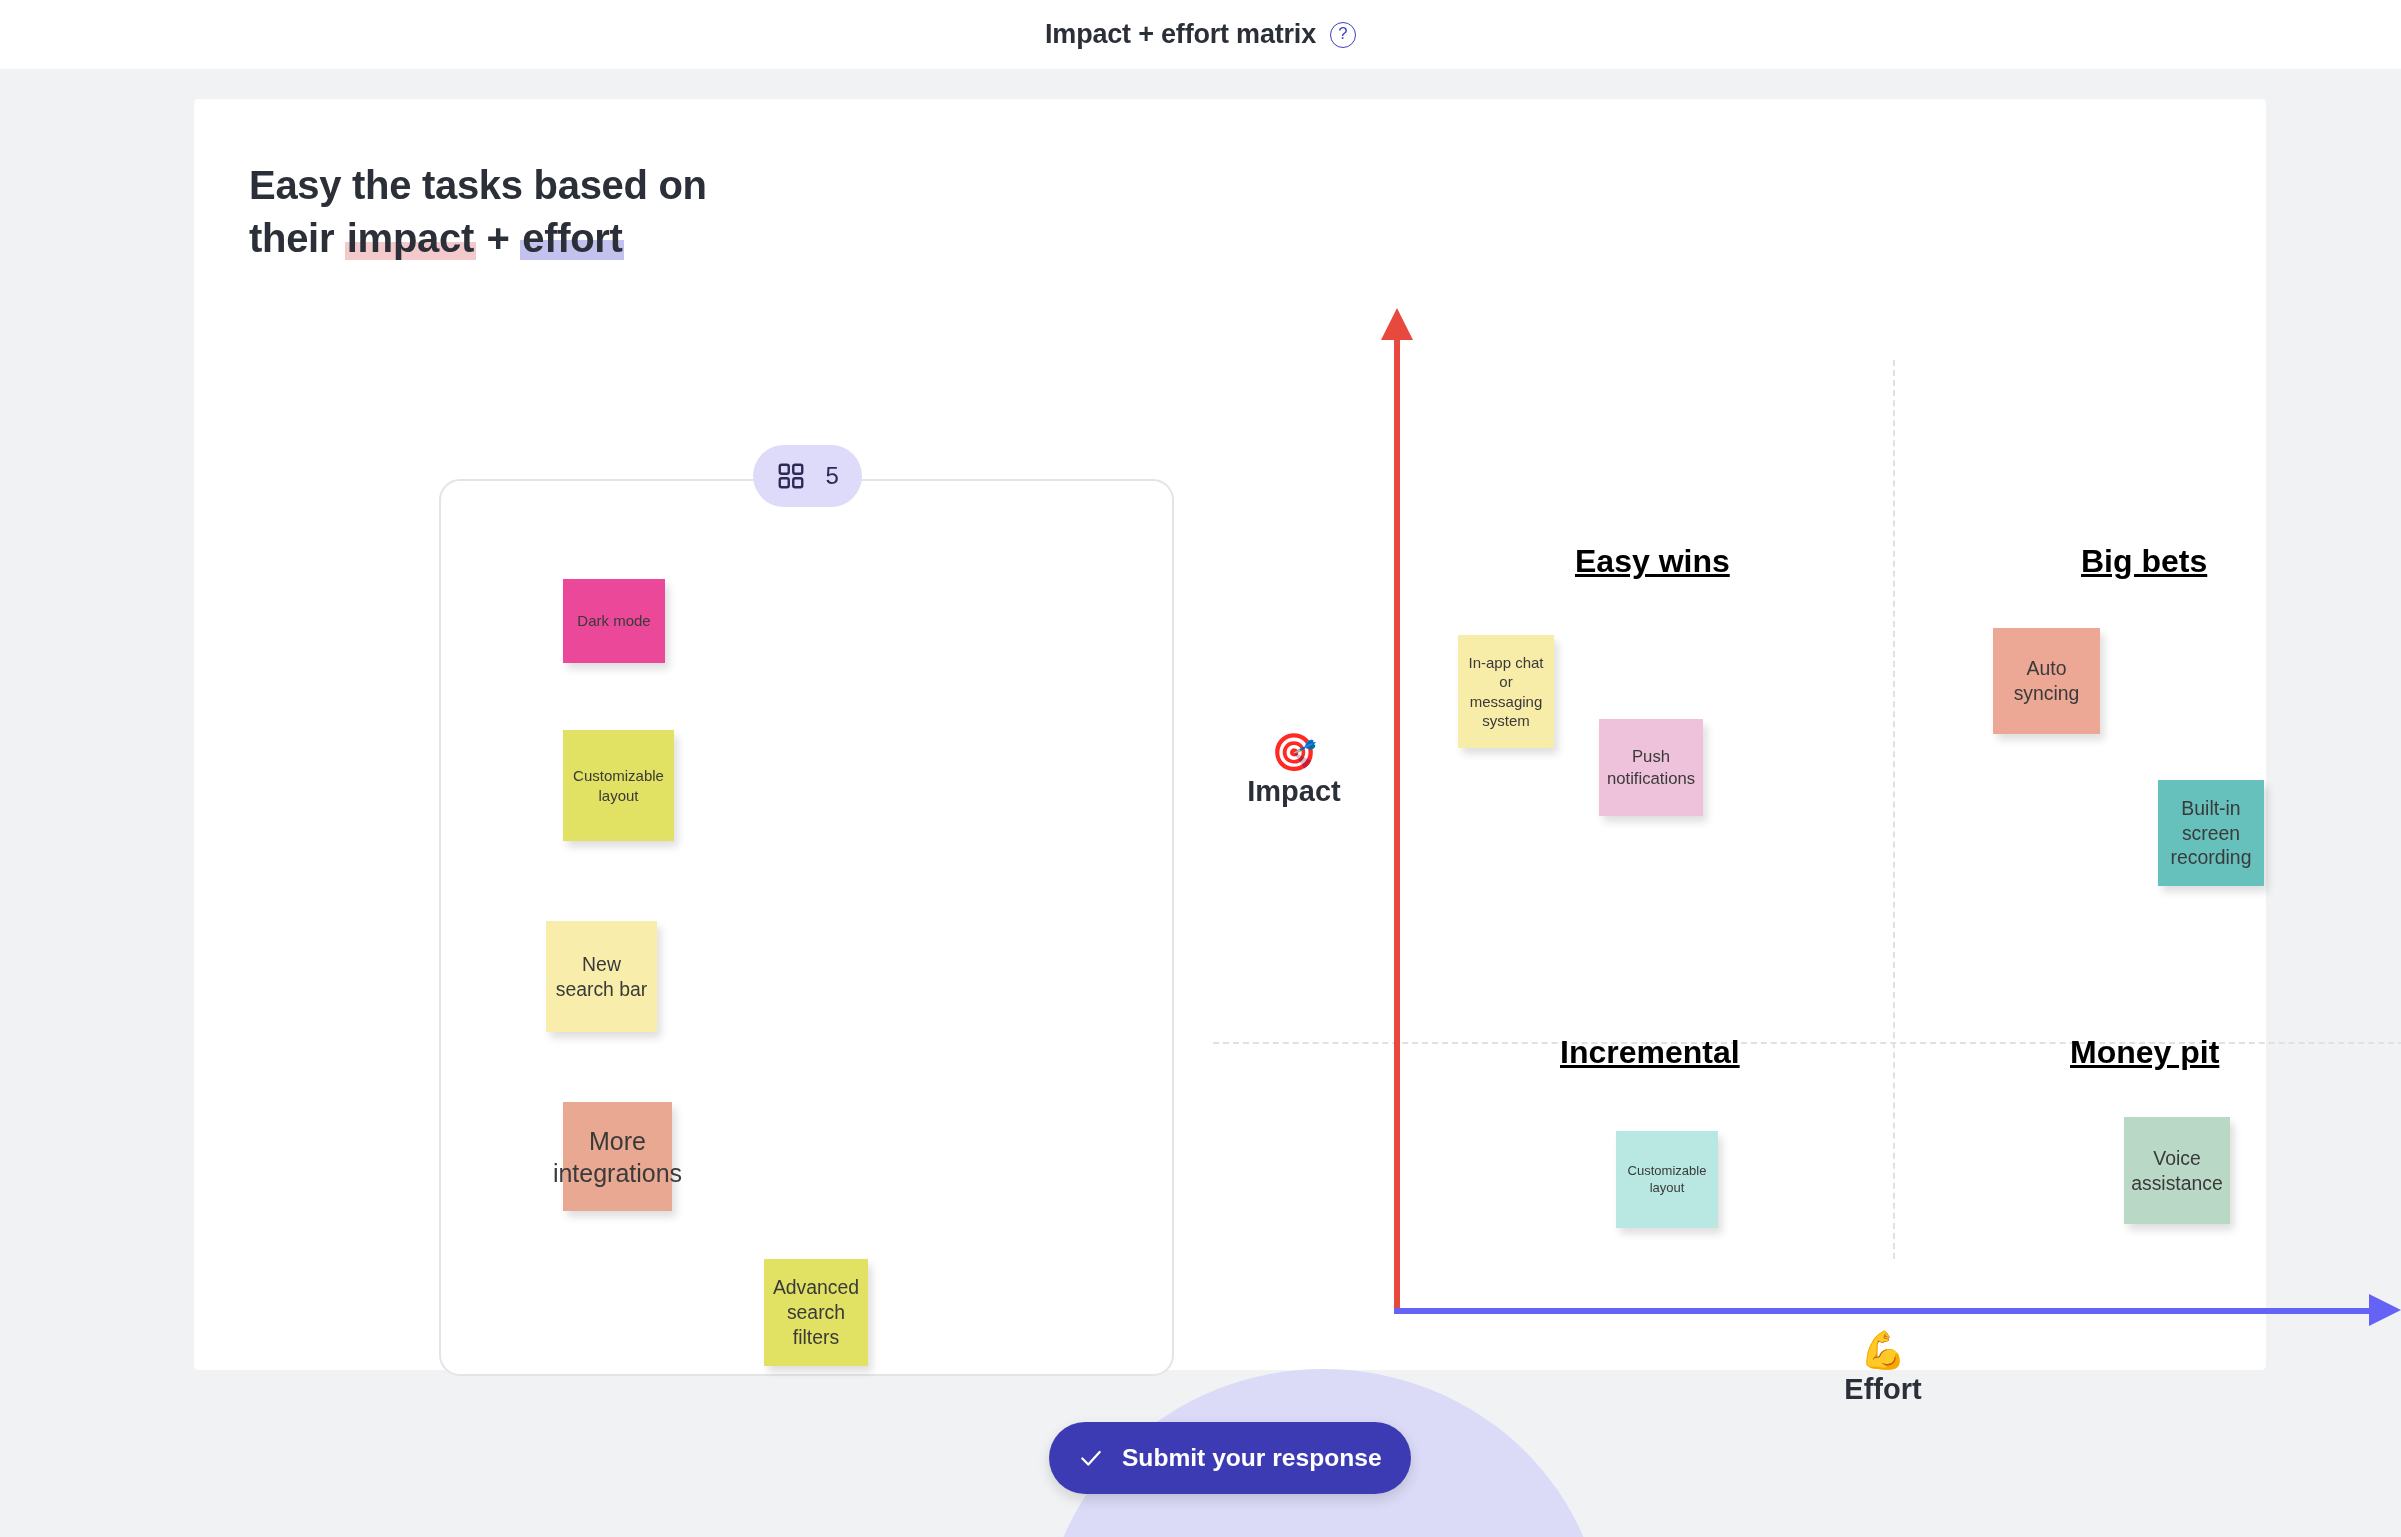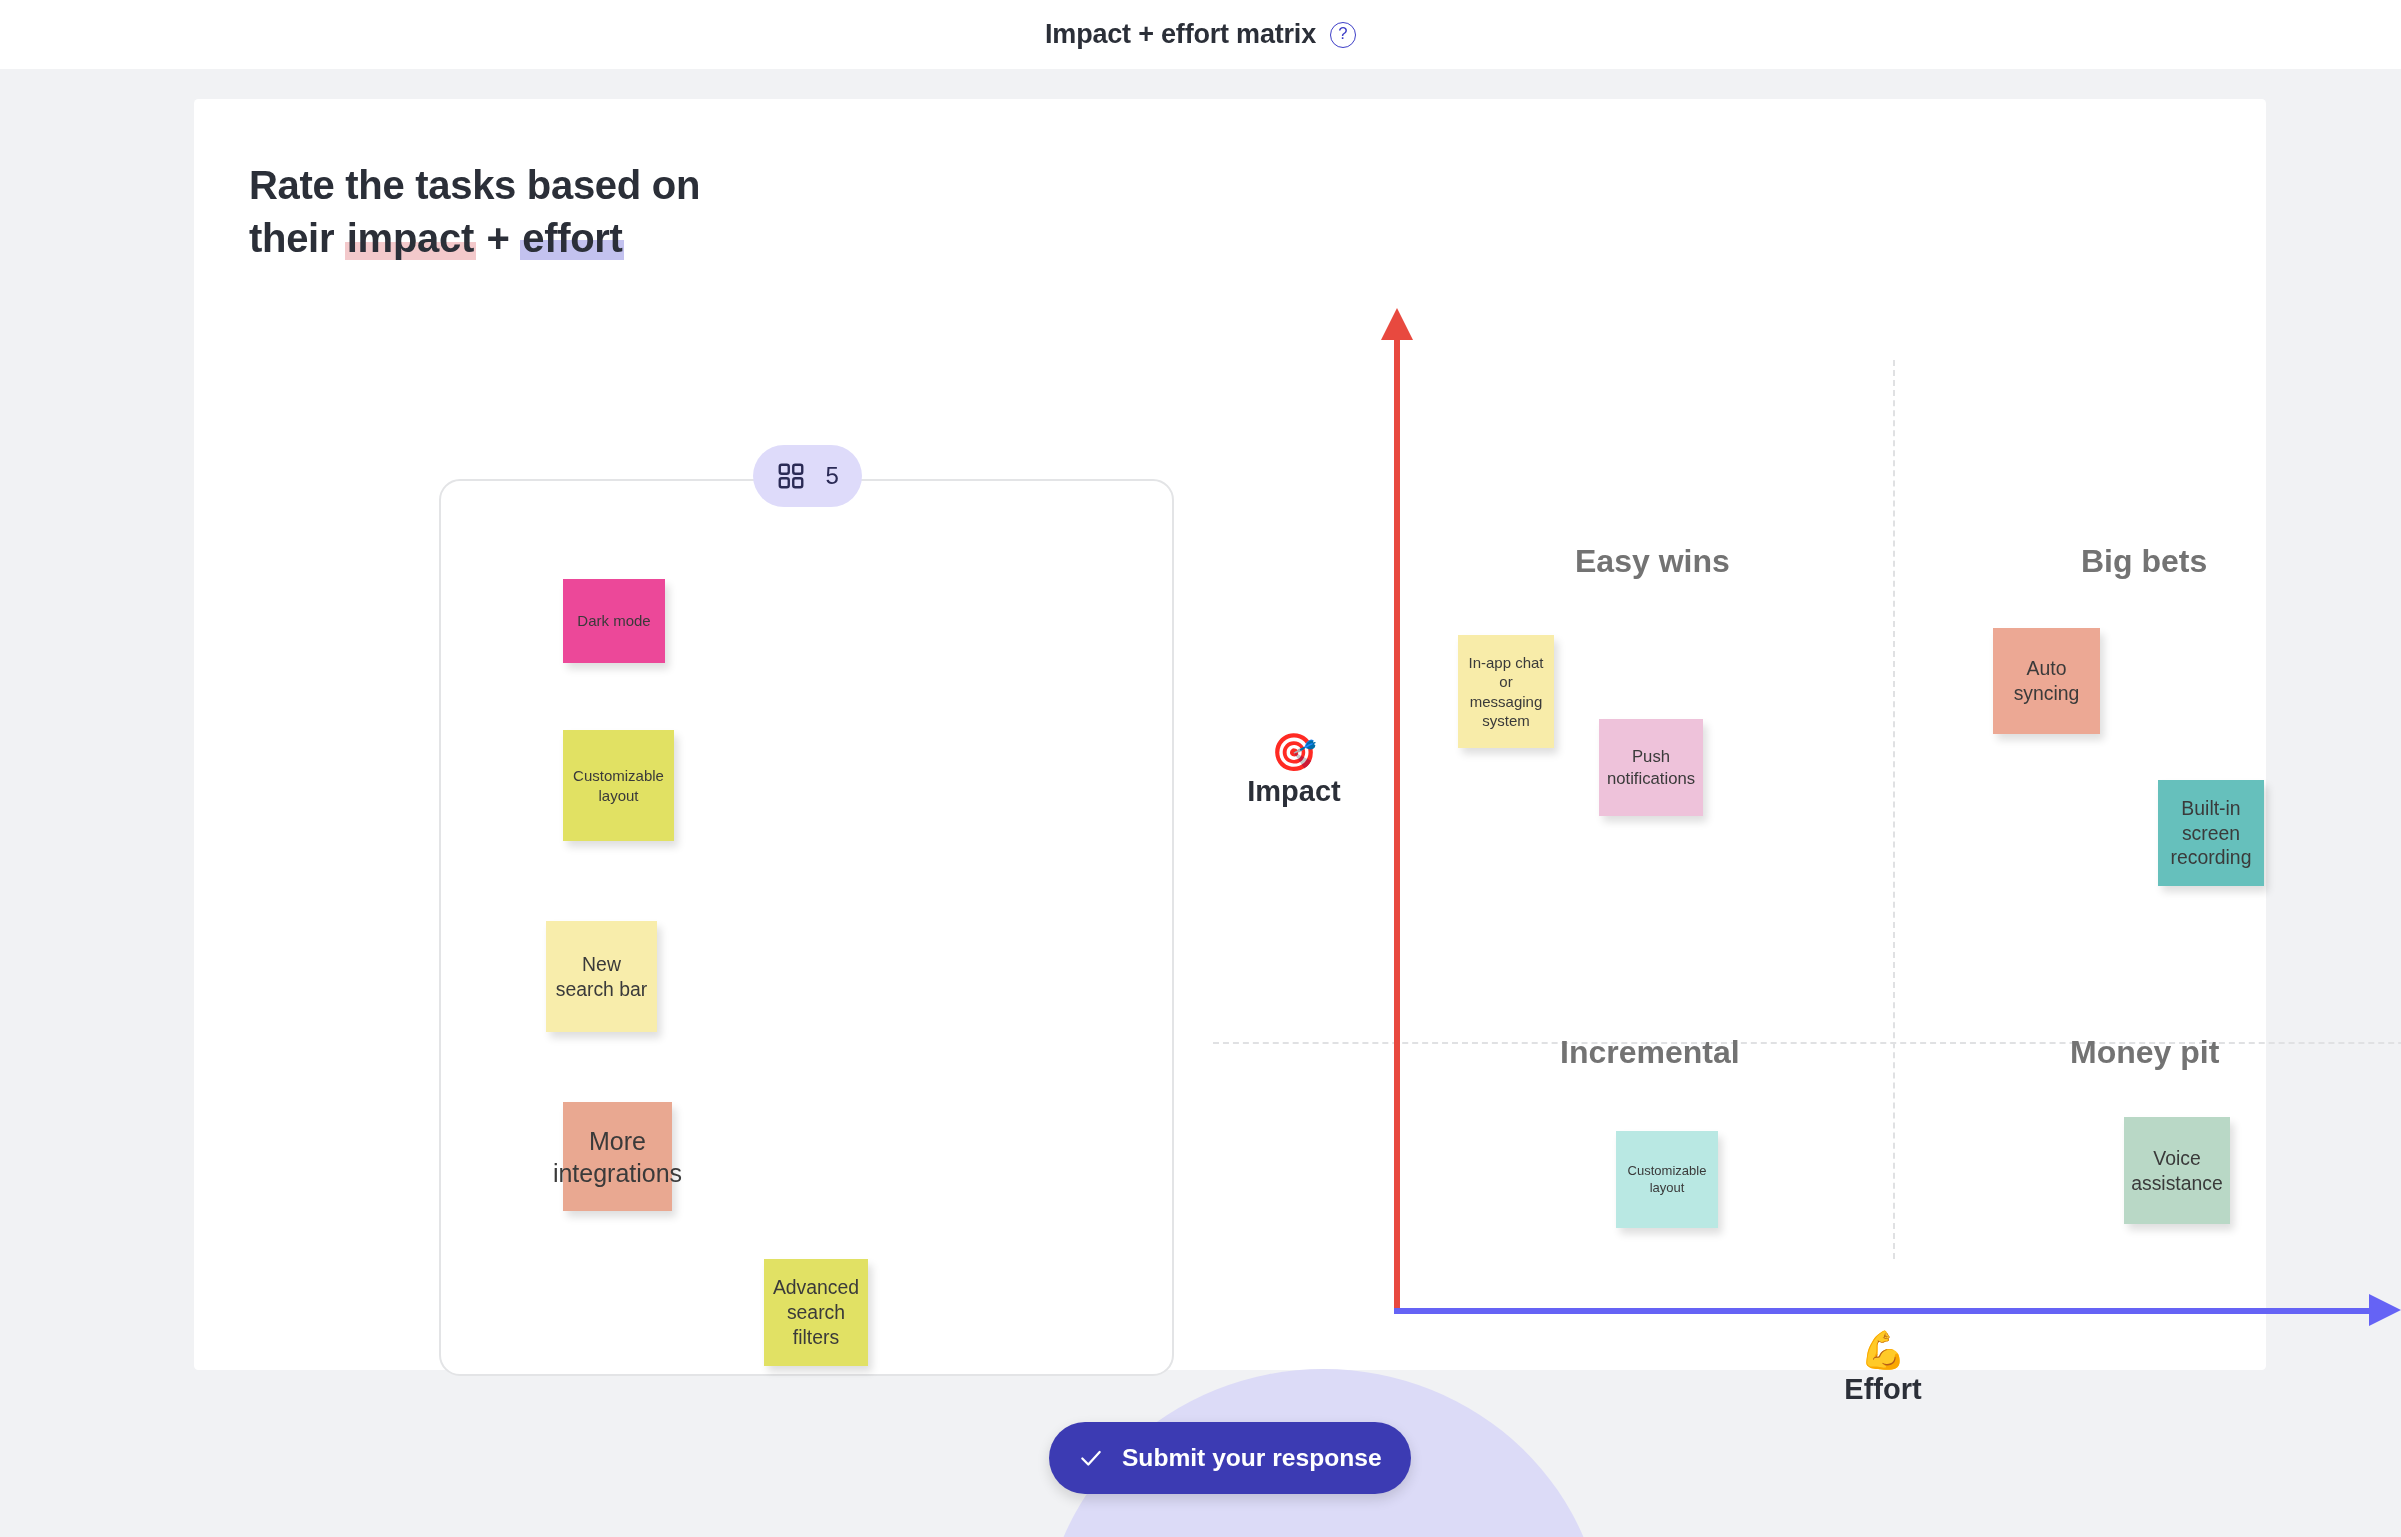--- a/index.html
+++ b/index.html
@@ -175,22 +175,23 @@
     position: absolute;
     left: 1019px; top: 943px;
     width: 1231px; height: 0;
     border-top: 2.6px dashed #e0e1e3;
   }
 
   .quad-label {
     position: absolute;
     font-size: 32px;
     font-weight: bold;
-    color: #737373;
+    color: #000000;
     white-space: nowrap;
+    text-decoration: underline;
   }
 
   .axis-title {
     position: absolute;
     text-align: center;
     color: #2b2f38;
     font-weight: bold;
     font-size: 29px;
   }
   .axis-emoji { font-size: 37px; display: block; line-height: 1.15; }
@@ -231,21 +232,21 @@
 <div class="app">
 
   <div class="topbar">
     <span class="topbar-title">Impact + effort matrix</span>
     <span class="help-icon">?</span>
   </div>
 
   <div class="card">
 
     <h1 class="heading">
-      <span>Rate the tasks based on</span><br>
+      <span>Easy the tasks based on</span><br>
       <span>their </span><span class="hl-impact">impact</span><span> + </span><span class="hl-effort">effort</span>
     </h1>
 
     <div class="tray"></div>
 
     <div class="tray-badge">
       <span>
         <svg class="grid-icon" width="30" height="30" viewBox="0 0 24 24" fill="none" stroke="#2a2a55" stroke-width="1.9" stroke-linejoin="round">
           <rect x="3" y="3" width="7.2" height="7.2" rx="1.6"></rect>
           <rect x="13.8" y="3" width="7.2" height="7.2" rx="1.6"></rect>

